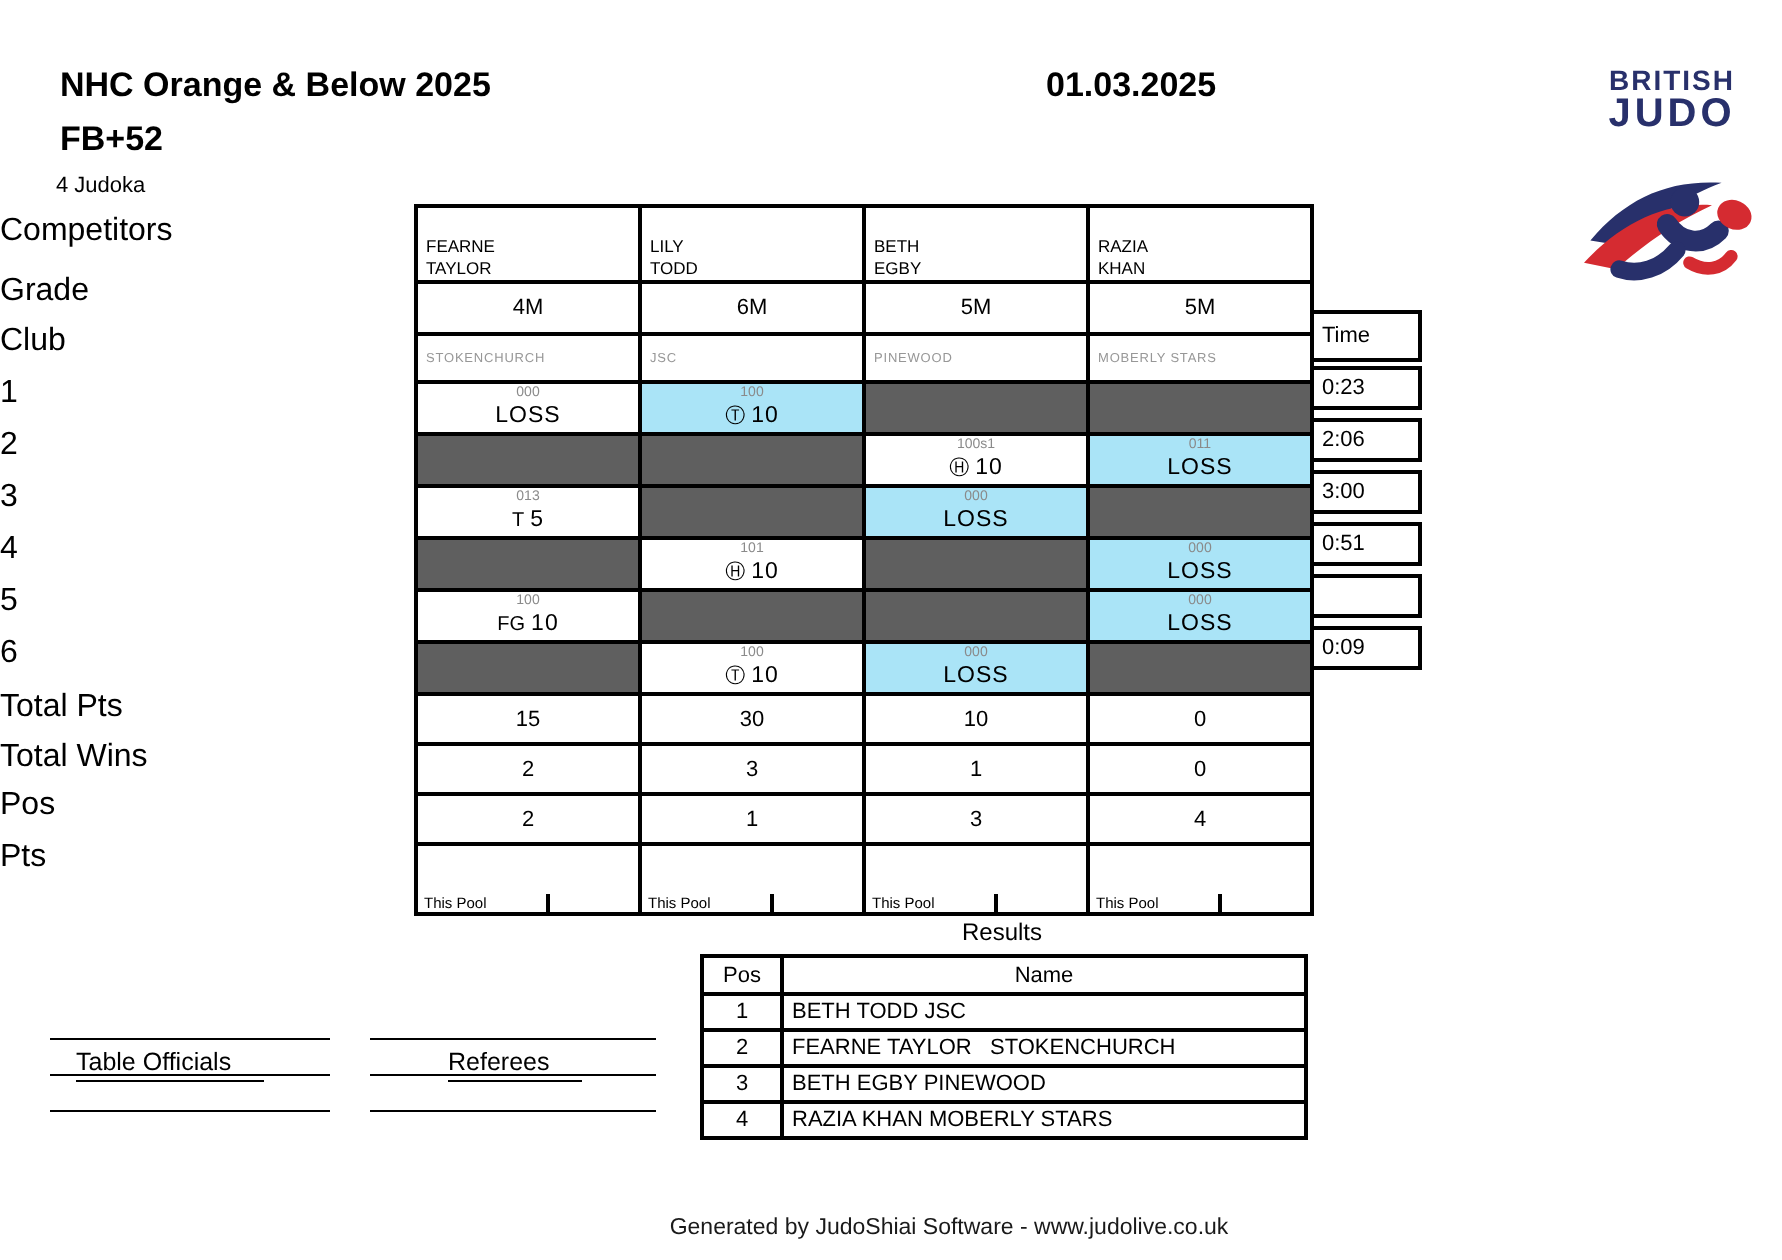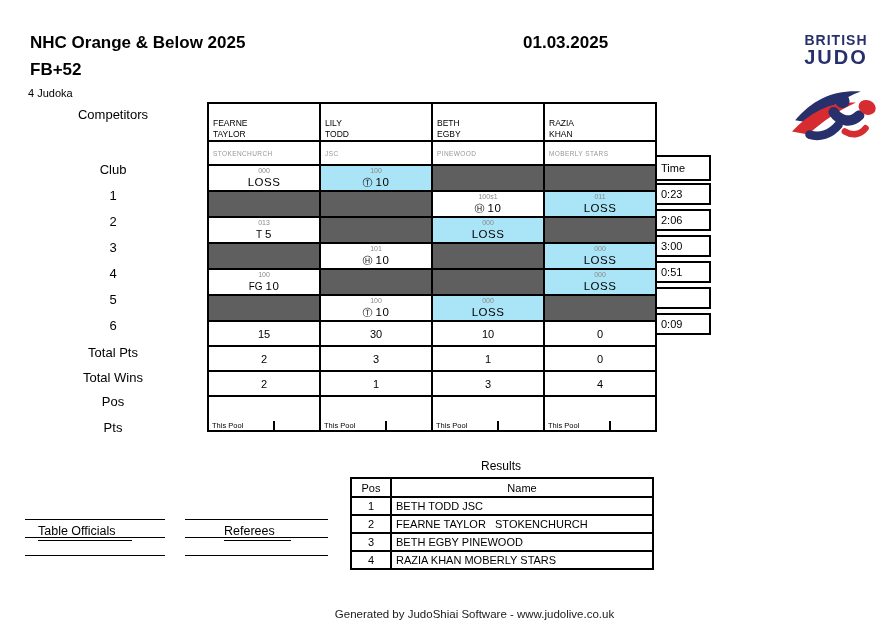--- a/index.html
+++ b/index.html
@@ -10,21 +10,21 @@
   .h-cat{position:absolute;left:30px;top:60px;font-size:17px;font-weight:bold;}
   .h-judoka{position:absolute;left:28px;top:87px;font-size:11px;}
   .h-date{position:absolute;left:523px;top:33px;font-size:17px;font-weight:bold;}
   .h-venue{position:absolute;left:523px;top:60px;font-size:17px;font-weight:bold;}
   
   .logo{position:absolute;left:790px;top:33px;width:92px;text-align:center;}
   .logo .l1{font-size:14px;font-weight:bold;letter-spacing:1px;color:#28306b;line-height:15px;}
   .logo .l2{font-size:20px;font-weight:bold;letter-spacing:2px;color:#28306b;line-height:19px;}
   .logo svg{display:block;margin:4px auto 0;}
   
-  .pool-label{position:absolute;left:12px;width:202px;text-align:center;font-size:13px;}
+  .pool-label{position:absolute;left:0;width:202px;text-align:left;font-size:16px;}
   
   table{border-collapse:collapse;}
   .pool-table{position:absolute;left:207px;top:102px;table-layout:fixed;}
   .pool-table td{border:2px solid #000;padding:0;vertical-align:middle;overflow:hidden;}
   .pool-table col{width:112px;}
   .r-comp td{height:25px;vertical-align:top;}
   .comp-name{font-size:8.5px;line-height:11px;padding:2px 0 0 4px;margin-top:12px;}
   .r-grade td{height:24px;text-align:center;font-size:11px;}
   .r-club td{height:22px;vertical-align:middle;}
   .club-txt{font-size:6.5px;color:#979797;letter-spacing:.4px;padding-left:4px;}
@@ -76,20 +76,21 @@
       <path d="M0,74 C24,48 52,36 80,38 C58,48 38,62 20,78 Z" fill="#d52b31"></path>
       <circle cx="63" cy="36" r="9" fill="#28306b"></circle>
       <path fill="none" stroke-width="13" stroke-linecap="round" d="M52,50 C60,62 74,64 84,54" stroke="#28306b"></path>
       <path fill="none" stroke-width="11" stroke-linecap="round" d="M58,66 C48,78 34,82 22,78" stroke="#28306b"></path>
       <ellipse cx="94" cy="44" rx="11" ry="9" transform="rotate(24 94 44)" fill="#d52b31"></ellipse>
       <path fill="none" stroke-width="8" stroke-linecap="round" d="M66,74 C76,80 86,78 92,70" stroke="#d52b31"></path>
     </svg>
   </div>
 
   <div class="pool-label" style="top:107px">Competitors</div>
+  <div class="pool-label" style="top:137px">Grade</div>
   <div class="pool-label" style="top:162px">Club</div>
   <div class="pool-label" style="top:188px">1</div>
   <div class="pool-label" style="top:214px">2</div>
   <div class="pool-label" style="top:240px">3</div>
   <div class="pool-label" style="top:266px">4</div>
   <div class="pool-label" style="top:292px">5</div>
   <div class="pool-label" style="top:318px">6</div>
   <div class="pool-label" style="top:345px">Total Pts</div>
   <div class="pool-label" style="top:370px">Total Wins</div>
   <div class="pool-label" style="top:394px">Pos</div>
@@ -110,20 +111,26 @@
       <td>
             <div class="comp-name"><span>LILY</span><br><span>TODD</span></div>
           </td>
       <td>
             <div class="comp-name"><span>BETH</span><br><span>EGBY</span></div>
           </td>
       <td>
             <div class="comp-name"><span>RAZIA</span><br><span>KHAN</span></div>
           </td>
     </tr>
+    <tr class="r-grade">
+      <td>4M</td>
+      <td>6M</td>
+      <td>5M</td>
+      <td>5M</td>
+    </tr>
     <tr class="r-club">
       <td>
             <div class="club-txt">STOKENCHURCH</div>
           </td>
       <td>
             <div class="club-txt">JSC</div>
           </td>
       <td>
             <div class="club-txt">PINEWOOD</div>
           </td>

